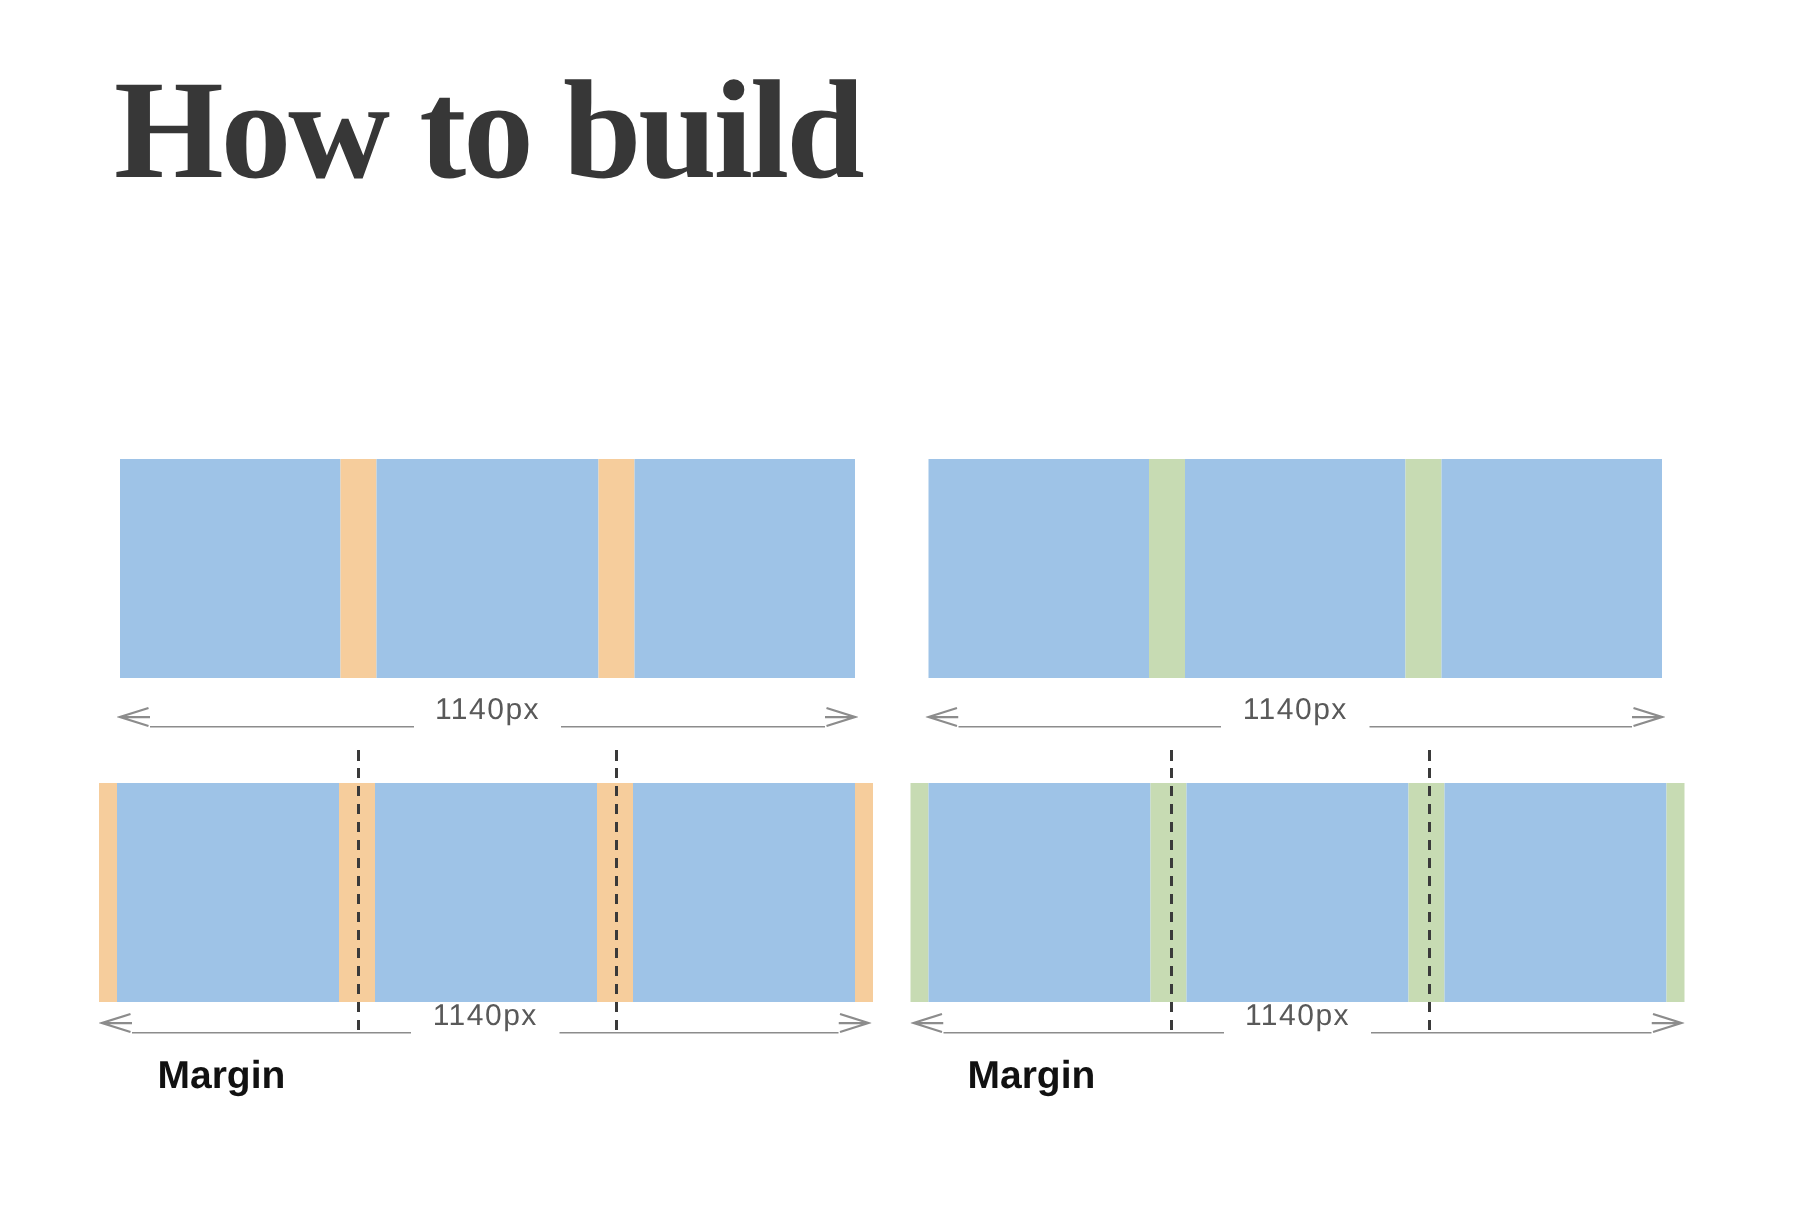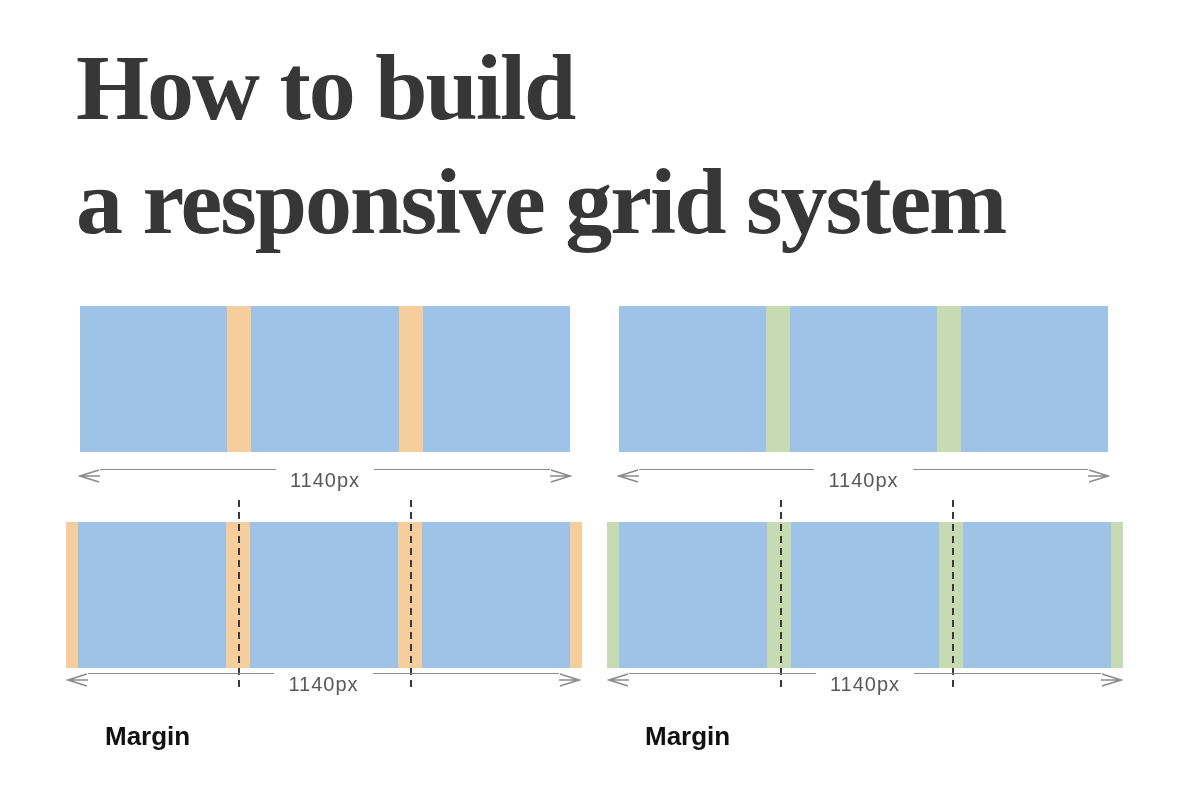--- a/index.html
+++ b/index.html
@@ -17,46 +17,46 @@
     font-weight: 700;
     font-size: 94px; line-height: 114px; letter-spacing: -2px;
     color: var(--title-text, #373737);
   }
   .bar { position: absolute; height: 146px; display: flex; }
   .col { flex: 1 1 0; background: var(--column-blue, #9ec3e7); }
   .gutter { flex: 0 0 24px; width: 24px; }
   .halfstrip { flex: 0 0 12px; width: 12px; }
   .orange { background: var(--margin-orange, #f6cd9c); }
   .green  { background: var(--padding-green, #c7dbb3); }
-  .dim-arrow { position: absolute; height: 16px; display: flex; align-items: flex-start; }
+  .dim-arrow { position: absolute; height: 16px; display: flex; align-items: flex-end; }
   .dim-arrow .line { flex: 1 1 auto; height: 0; border-top: 1.5px solid var(--arrow-gray, #8c8c8c); }
   .dim-arrow .label {
     flex: 0 0 auto; padding: 0 14px;
     font-size: 20px; letter-spacing: 1px;
     color: var(--dimension-text, #595959);
     white-space: nowrap;
   }
   .head { flex: 0 0 auto; display: block; }
   .dash {
     position: absolute; width: 2px; top: 500px; height: 188px;
     background-image: repeating-linear-gradient(180deg,
       var(--dashed-line, #3a3a3a) 0 7px, transparent 7px 12px);
   }
   .seclabel {
-    position: absolute; top: 721px; margin: 0;
+    position: absolute; top: 701px; margin: 0;
     font-size: 26px; font-weight: 700;
     color: var(--section-label-text, #111111);
   }
 </style>
 </head>
 <body>
 
 <div class="canvas">
 
-  <h1 class="title"><span>How to build</span><br><span>a responsive grid system</span></h1>
+  <h1 class="title"><span>How to build</span><br></h1>
 
   <div class="bar" style="left:80px; top:306px; width:490px;">
     <div class="col"></div>
     <div class="gutter orange"></div>
     <div class="col"></div>
     <div class="gutter orange"></div>
     <div class="col"></div>
   </div>
 
   <div class="dim-arrow" style="left:78px; top:469px; width:494px;">

